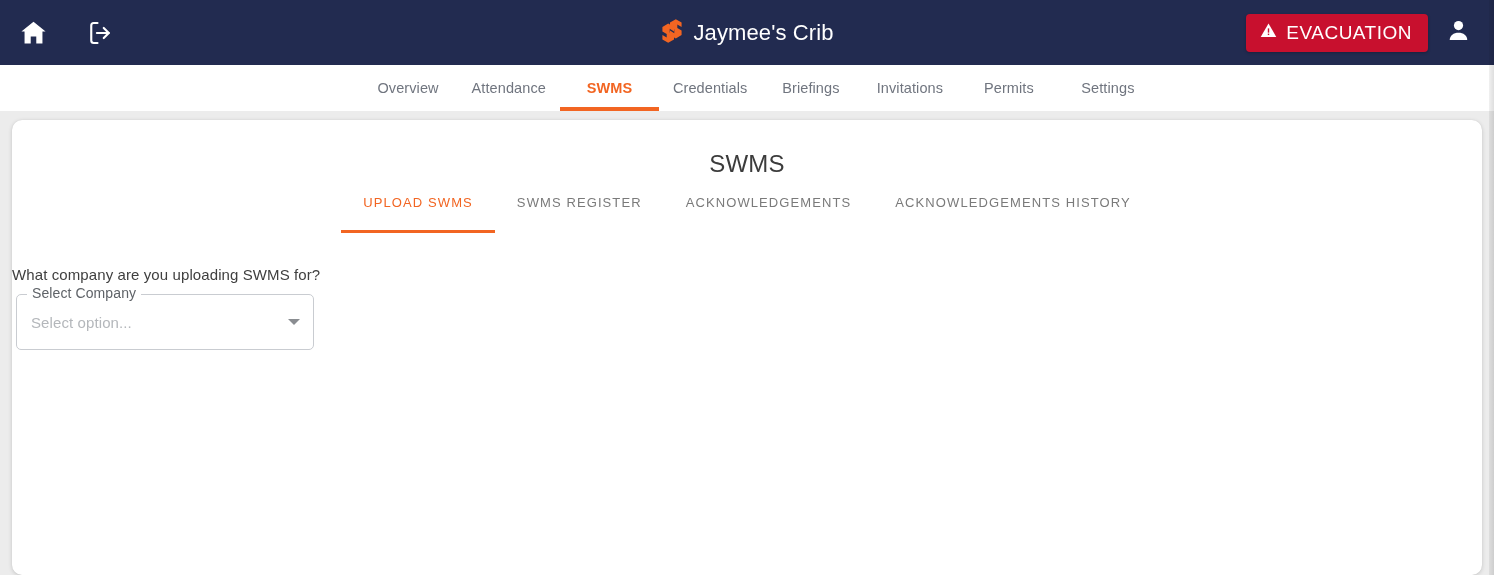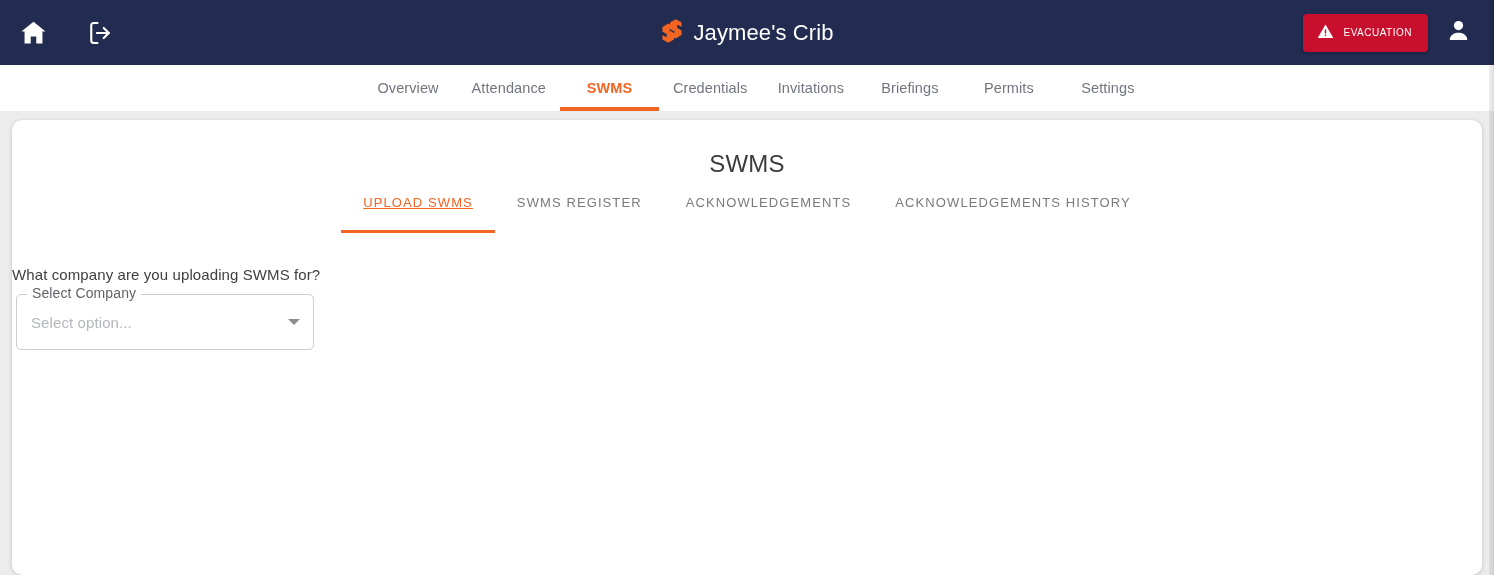--- a/index.html
+++ b/index.html
@@ -84,21 +84,21 @@
     background: #c8102e;
     color: #ffffff;
     border: none;
     border-radius: 4px;
     height: 38px;
     padding: 0 16px 0 14px;
     display: flex;
     align-items: center;
     gap: 9px;
     font-family: "Liberation Sans", sans-serif;
-    font-size: 10px;
+    font-size: 19px;
     font-weight: 500;
     letter-spacing: 0.5px;
     cursor: pointer;
     box-shadow: 0 1px 3px rgba(0,0,0,0.25);
   }
   .avatar-btn {
     width: 44px;
     height: 44px;
     display: flex;
     align-items: center;
@@ -192,21 +192,21 @@
     display: flex;
     align-items: flex-start;
     justify-content: center;
     padding: 0 22px;
     font-size: 13px;
     letter-spacing: 1.1px;
     color: #7a7a7a;
     cursor: pointer;
     white-space: nowrap;
   }
-  .subtab.active { color: #f26522; text-decoration: underline; }
+  .subtab.active { color: #f26522; }
   .subtab.active::after {
     content: "";
     position: absolute;
     left: 0; right: 0;
     bottom: 0;
     height: 3px;
     background: #f26522;
   }
 
   
@@ -345,24 +345,24 @@
       <div class="nav-item">
         <span>Attendance</span>
       </div>
       <div class="nav-item active">
         <span>SWMS</span>
       </div>
       <div class="nav-item">
         <span>Credentials</span>
       </div>
       <div class="nav-item">
+        <span>Briefings</span>
+      </div>
+      <div class="nav-item">
         <span>Invitations</span>
-      </div>
-      <div class="nav-item">
-        <span>Briefings</span>
       </div>
       <div class="nav-item">
         <span>Permits</span>
       </div>
       <div class="nav-item">
         <span>Settings</span>
       </div>
     </div>
   </div>
 

